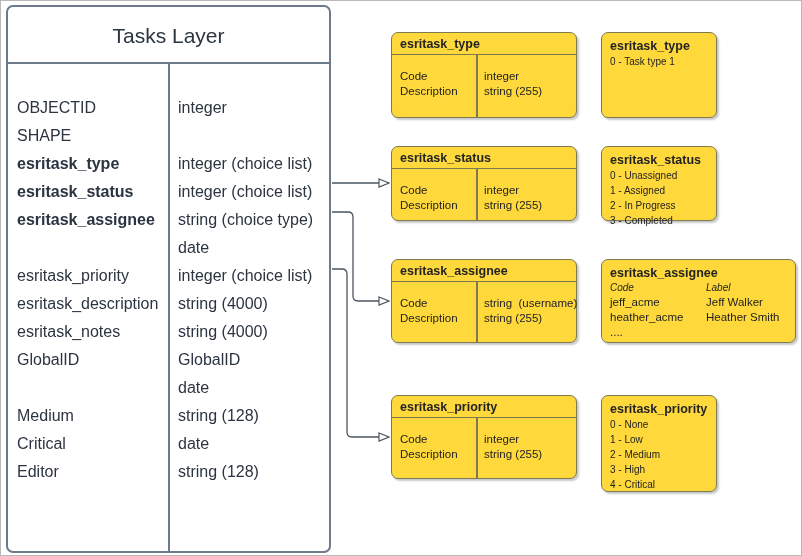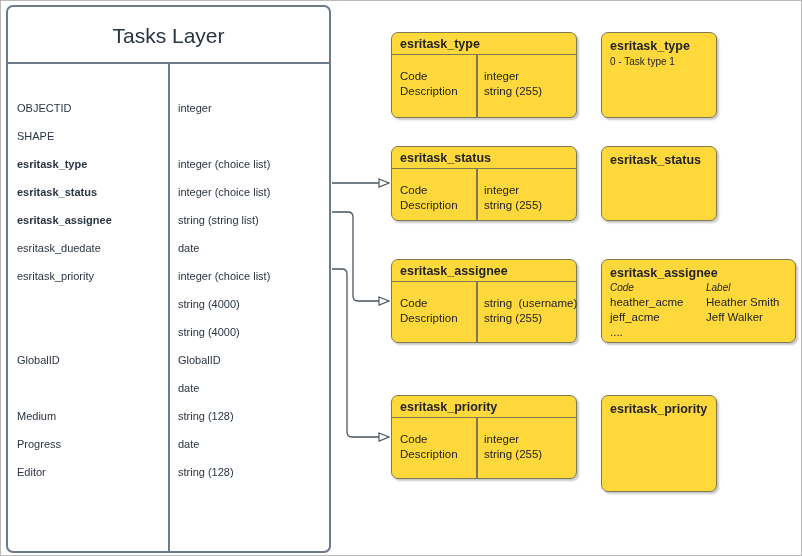--- a/index.html
+++ b/index.html
@@ -54,21 +54,21 @@
     background: #6c7a89;
   }
   .field-rows {
     position: absolute;
     left: 0; right: 0; top: 30px;
   }
   .field-row {
     position: relative;
     height: 28px;
     line-height: 28px;
-    font-size: 11px;
+    font-size: 16px;
     color: #2b3441;
     white-space: nowrap;
   }
   .field-name {
     position: absolute;
     left: 9px;
   }
   .field-type {
     position: absolute;
     left: 170px;
@@ -184,49 +184,50 @@
           <div class="field-row bold">
             <span class="field-name">esritask_type</span>
             <span class="field-type">integer (choice list)</span>
           </div>
           <div class="field-row bold">
             <span class="field-name">esritask_status</span>
             <span class="field-type">integer (choice list)</span>
           </div>
           <div class="field-row bold">
             <span class="field-name">esritask_assignee</span>
-            <span class="field-type">string (string list)</span>
-          </div>
-          <div class="field-row">
-            <span class="field-name">esritask_duedate</span>
+            <span class="field-type">string (choice type)</span>
+          </div>
+          <div class="field-row">
             <span class="field-type">date</span>
           </div>
           <div class="field-row">
             <span class="field-name">esritask_priority</span>
             <span class="field-type">integer (choice list)</span>
           </div>
           <div class="field-row">
+            <span class="field-name">esritask_description</span>
             <span class="field-type">string (4000)</span>
           </div>
           <div class="field-row">
+            <span class="field-name">esritask_notes</span>
             <span class="field-type">string (4000)</span>
           </div>
           <div class="field-row">
             <span class="field-name">GlobalID</span>
             <span class="field-type">GlobalID</span>
           </div>
           <div class="field-row">
             <span class="field-type">date</span>
           </div>
           <div class="field-row">
             <span class="field-name">Medium</span>
             <span class="field-type">string (128)</span>
           </div>
           <div class="field-row">
-            <span class="field-name">Progress</span>
+            <span class="field-name">Critical</span>
             <span class="field-type">date</span>
           </div>
           <div class="field-row">
             <span class="field-name">Editor</span>
             <span class="field-type">string (128)</span>
           </div>
         </div>
     </div>
   </div>
 
@@ -268,46 +269,59 @@
 
   <div class="vbox" style="left:600px; top:31px; width:116px; height:86px;">
     <div class="vbox-title">esritask_type</div>
     <div id="vlist-type">
         <div class="vbox-item">0 - Task type 1</div>
       </div>
   </div>
 
   <div class="vbox" style="left:600px; top:145px; width:116px; height:75px;">
     <div class="vbox-title">esritask_status</div>
+    <div id="vlist-status">
+        <div class="vbox-item">0 - Unassigned</div>
+        <div class="vbox-item">1 - Assigned</div>
+        <div class="vbox-item">2 - In Progress</div>
+        <div class="vbox-item">3 - Completed</div>
+      </div>
   </div>
 
   <div class="vbox" style="left:600px; top:258px; width:195px; height:84px;">
     <div class="vbox-title">esritask_assignee</div>
     <div class="vbox-subhead">
       <span class="vcol-code">Code</span>
       <span class="vcol-label">Label</span>
     </div>
     <div id="vlist-assignee">
         <div class="vrow">
+          <span class="vcol-code">jeff_acme</span>
+          <span class="vcol-label">Jeff Walker</span>
+        </div>
+        <div class="vrow">
           <span class="vcol-code">heather_acme</span>
           <span class="vcol-label">Heather Smith</span>
-        </div>
-        <div class="vrow">
-          <span class="vcol-code">jeff_acme</span>
-          <span class="vcol-label">Jeff Walker</span>
         </div>
         <div class="vrow">
           <span class="vcol-code">....</span>
           <span class="vcol-label"></span>
         </div>
       </div>
   </div>
 
   <div class="vbox" style="left:600px; top:394px; width:116px; height:97px;">
     <div class="vbox-title">esritask_priority</div>
+    <div id="vlist-priority">
+        <div class="vbox-item">0 - None</div>
+        <div class="vbox-item">1 - Low</div>
+        <div class="vbox-item">2 - Medium</div>
+        <div class="vbox-item">3 - High</div>
+        <div class="vbox-item">4 - Critical</div>
+      </div>
   </div>
 
   <svg class="connector-layer" width="802" height="556" viewBox="0 0 802 556">
     <defs>
       <marker id="arrowOpen" markerWidth="12" markerHeight="10" refX="11" refY="5" orient="auto" markerUnits="userSpaceOnUse">
         <path d="M1,1 L11,5 L1,9 z" fill="#ffffff" stroke="#4a5560" stroke-width="1.2" stroke-linejoin="miter"></path>
       </marker>
     </defs>
 
     <path d="M331,182 L388,182" fill="none" stroke="#4a5560" stroke-width="1.3" marker-end="url(#arrowOpen)"></path>

